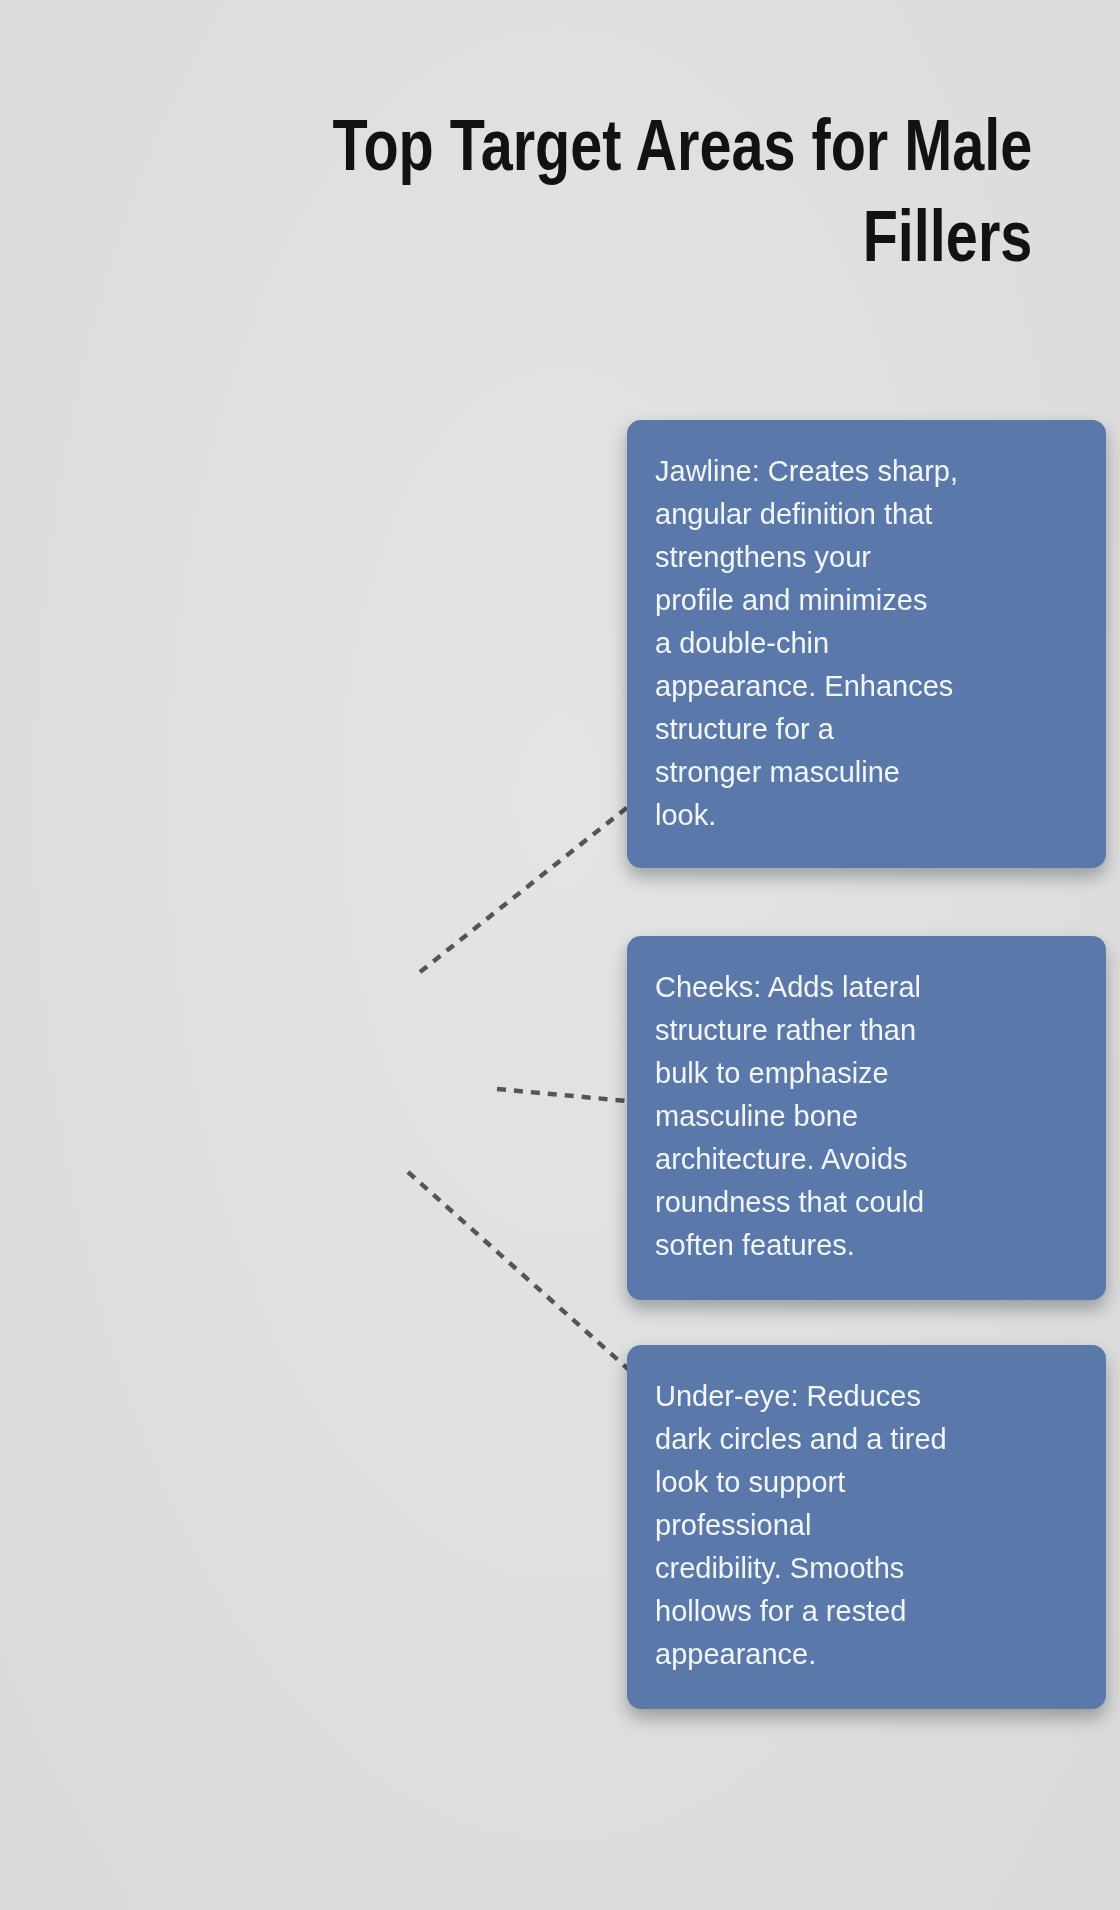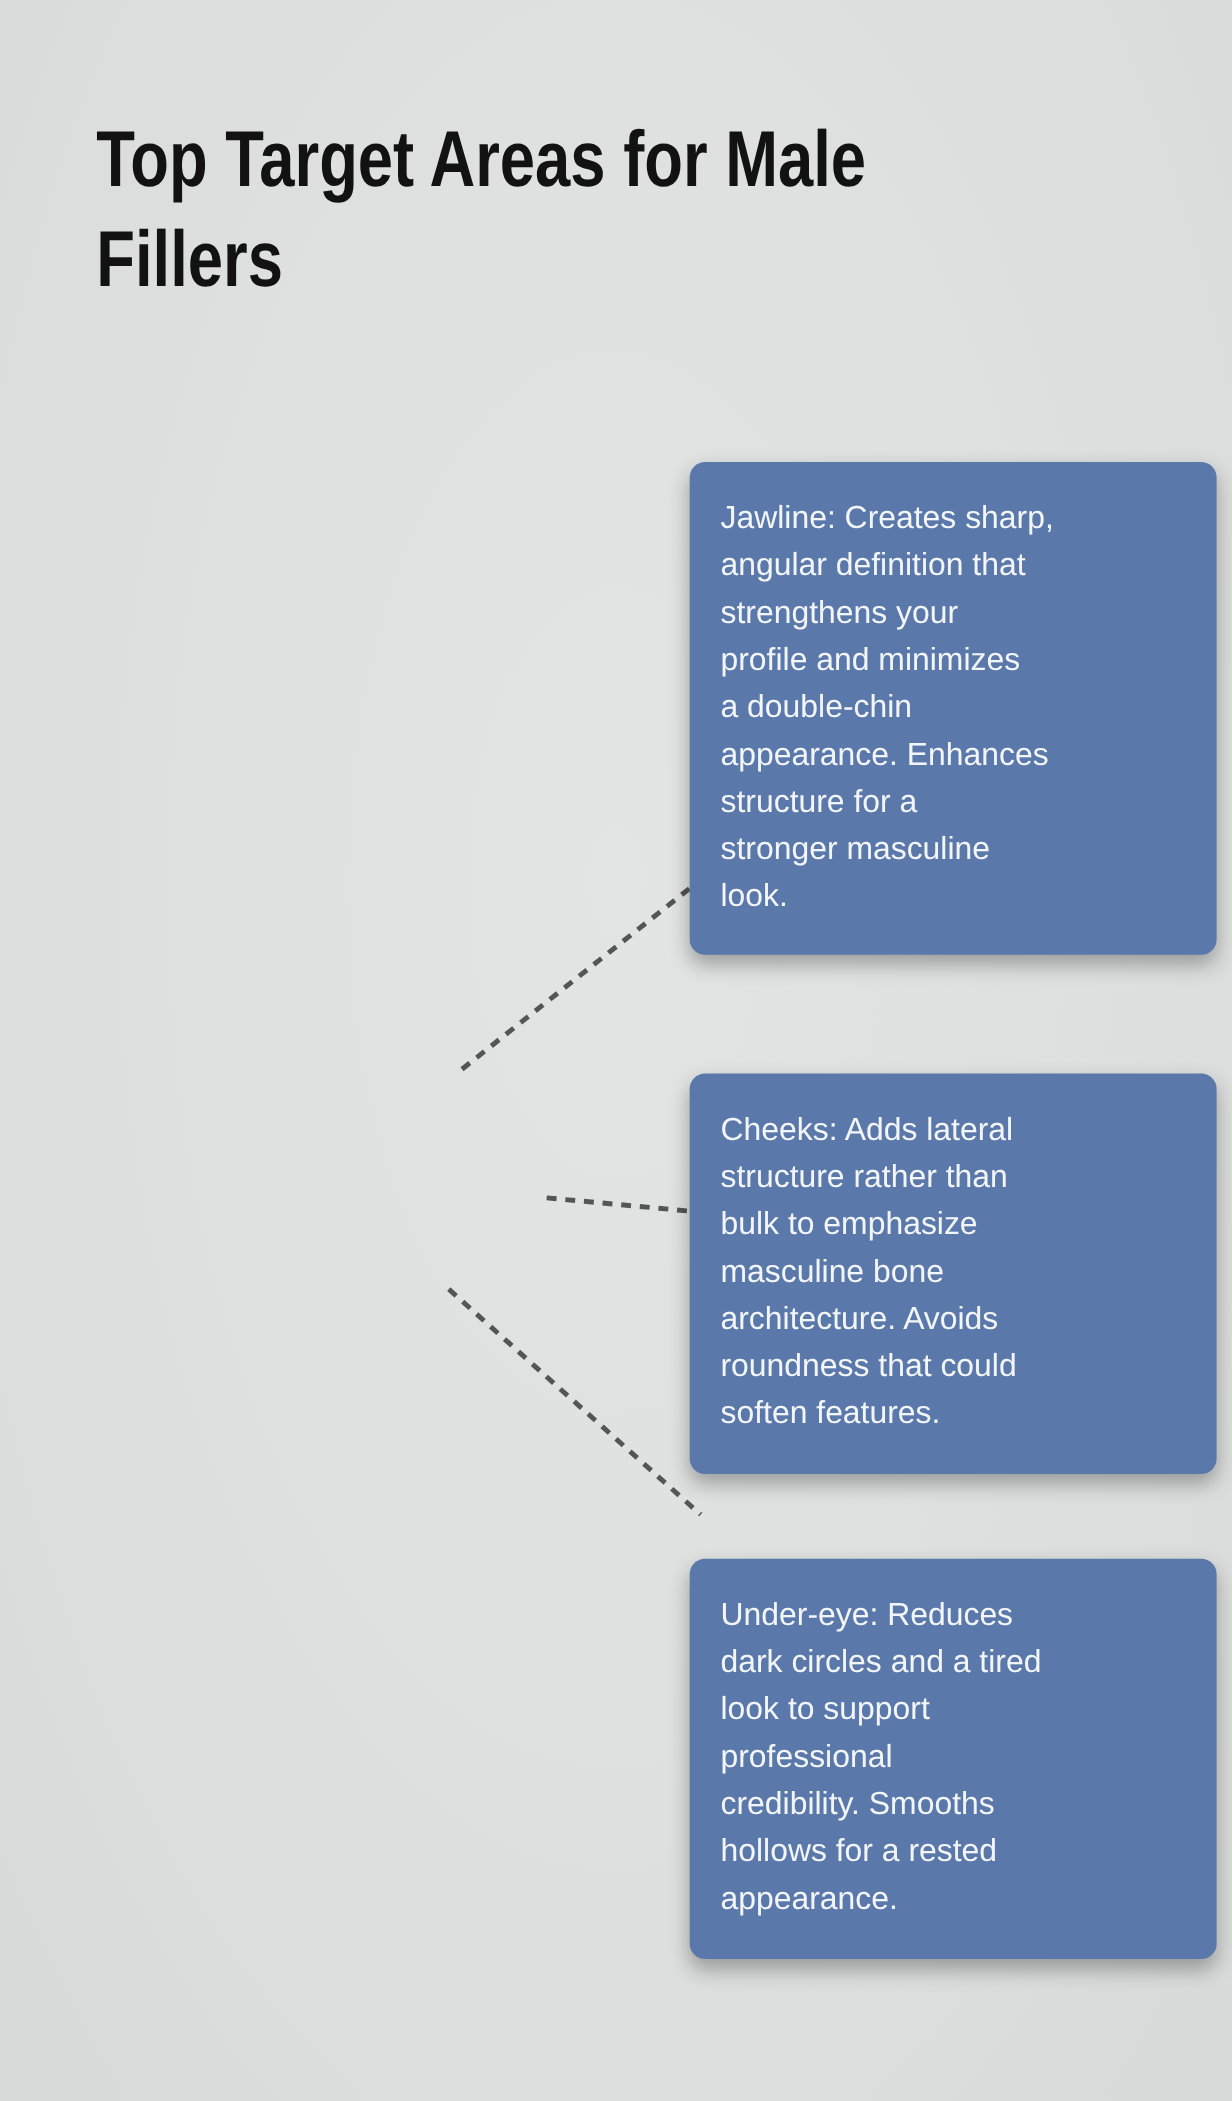--- a/index.html
+++ b/index.html
@@ -9,21 +9,21 @@
     margin:0 auto;
     background:radial-gradient(ellipse at 50% 42%, #e3e5e5 0%, #dee0e0 55%, #d8dada 100%);
     overflow:hidden;
     font-family:"Liberation Sans","DejaVu Sans",sans-serif;
   }
   .title{
     position:absolute;
     top:100px;left:0;
     width:1120px;
     margin:0;
-    text-align:left;
+    text-align:right;
     font-size:72px;
     line-height:91px;
     font-weight:700;
     color:#121212;
     letter-spacing:0px;
   }
   .title-inner{
     display:inline-block;
     transform:scaleX(0.8);
     transform-origin:50% 50%;
@@ -66,22 +66,22 @@
     padding:30px 26px 0 28px;
   }
   .branch p{
     margin:0;
     font-size:29px;
     line-height:43px;
     color:#f3f6f9;
     white-space:pre;
   }
   .branch-1{top:420px;height:448px;}
-  .branch-2{top:936px;height:364px;margin-top:40px;}
-  .branch-3{top:1417px;height:364px;}
+  .branch-2{top:936px;height:364px;}
+  .branch-3{top:1345px;height:364px;}
 </style>
 </head>
 <body>
 
 <div class="canvas">
 
   <h1 class="title"><span class="title-inner">Top Target Areas for Male
 Fillers</span></h1>
 
   <svg class="connectors" viewBox="0 0 1120 1910" xmlns="http://www.w3.org/2000/svg">

